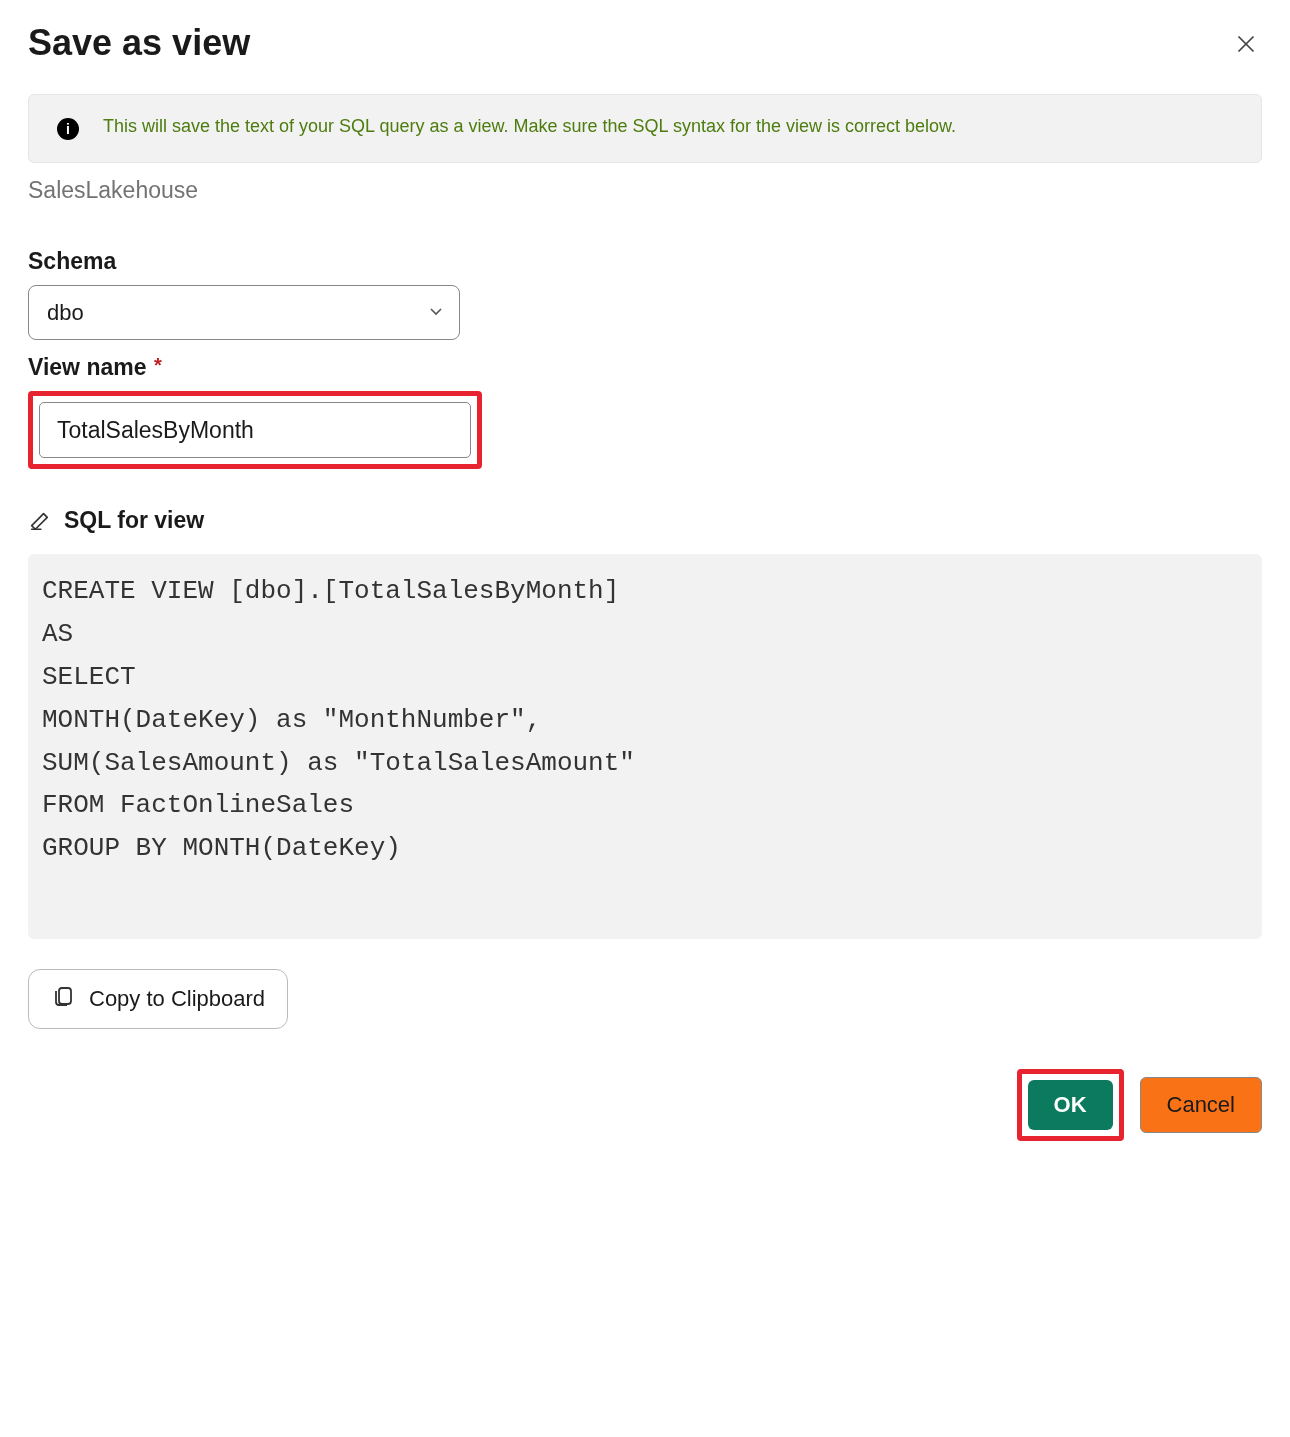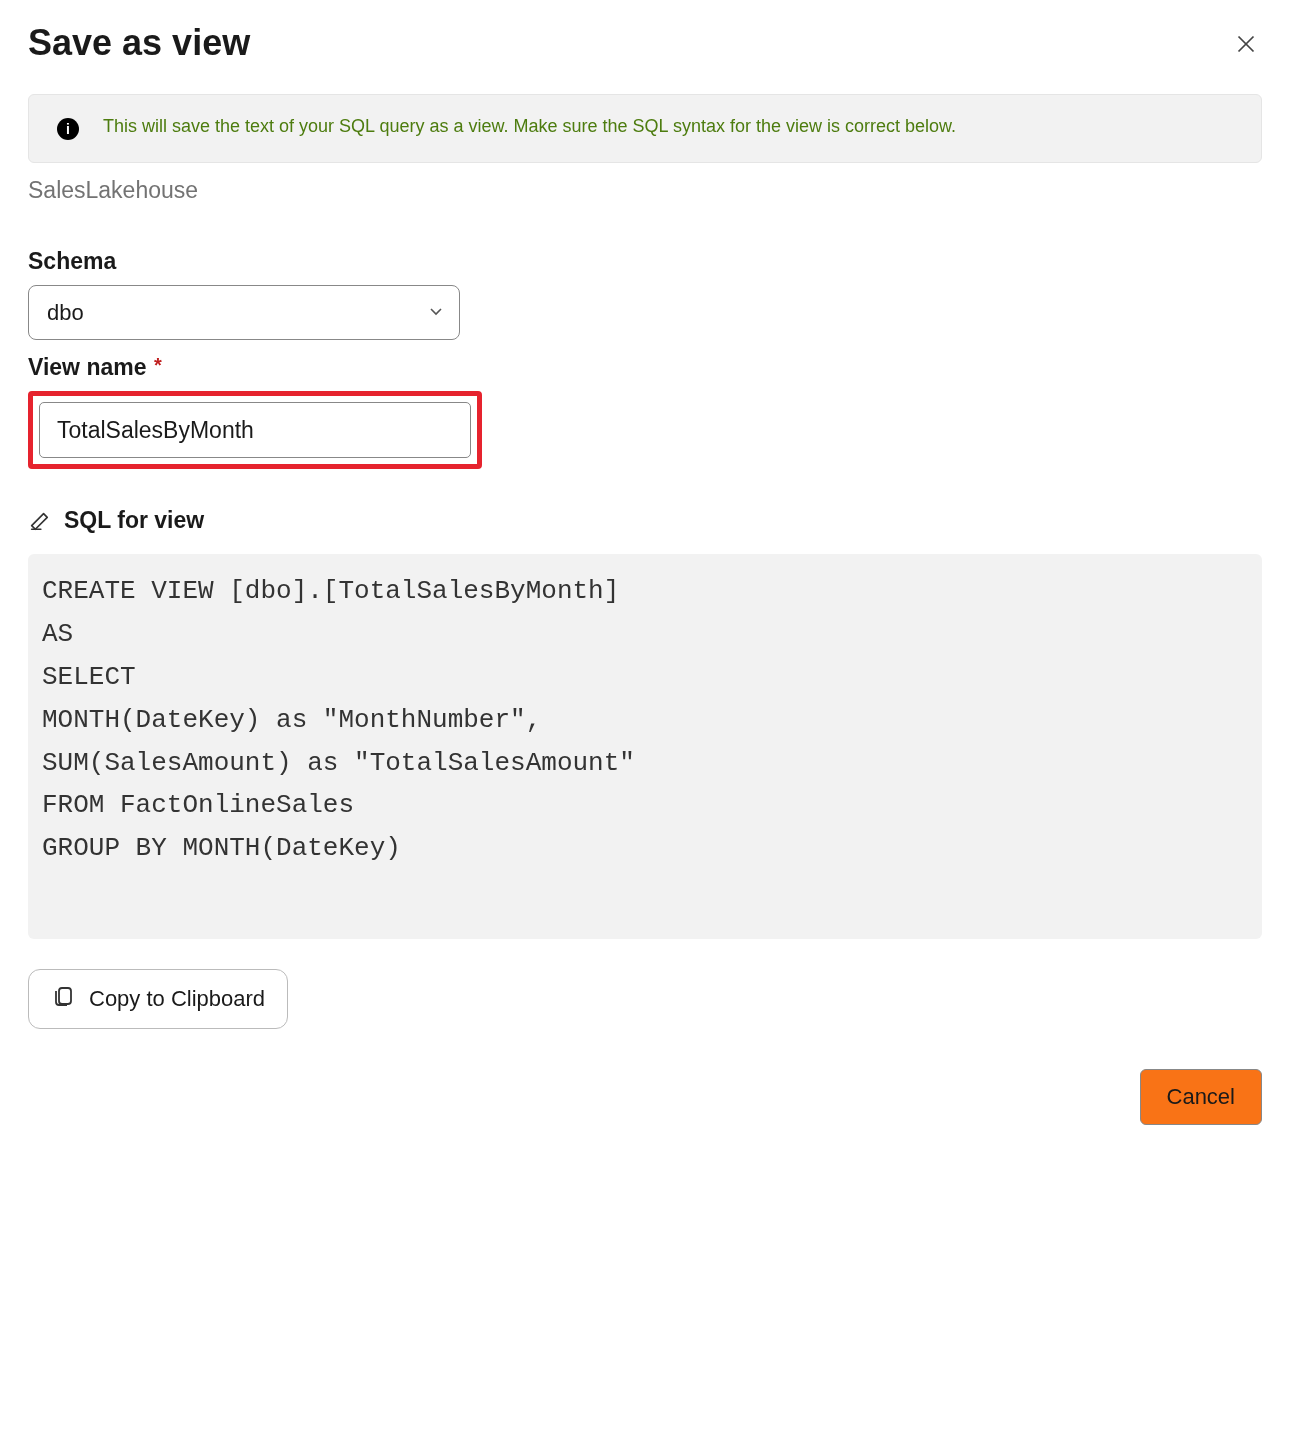--- a/index.html
+++ b/index.html
@@ -276,17 +276,20 @@
   <span>
     <svg viewBox="0 0 24 24" fill="none" stroke="#333" stroke-width="1.8">
       <rect x="8" y="4" width="12" height="16" rx="3"></rect>
       <path d="M5 7 v11 a3 3 0 0 0 3 3 h8"></path>
     </svg>
   </span>
   <span>Copy to Clipboard</span>
 </button>
 
 <div class="footer-buttons">
+  <span class="ok-highlight">
+    <button class="ok-btn">OK</button>
+  </span>
   <button class="cancel-btn">Cancel</button>
 </div>
 
 
 
 
 </body></html>

